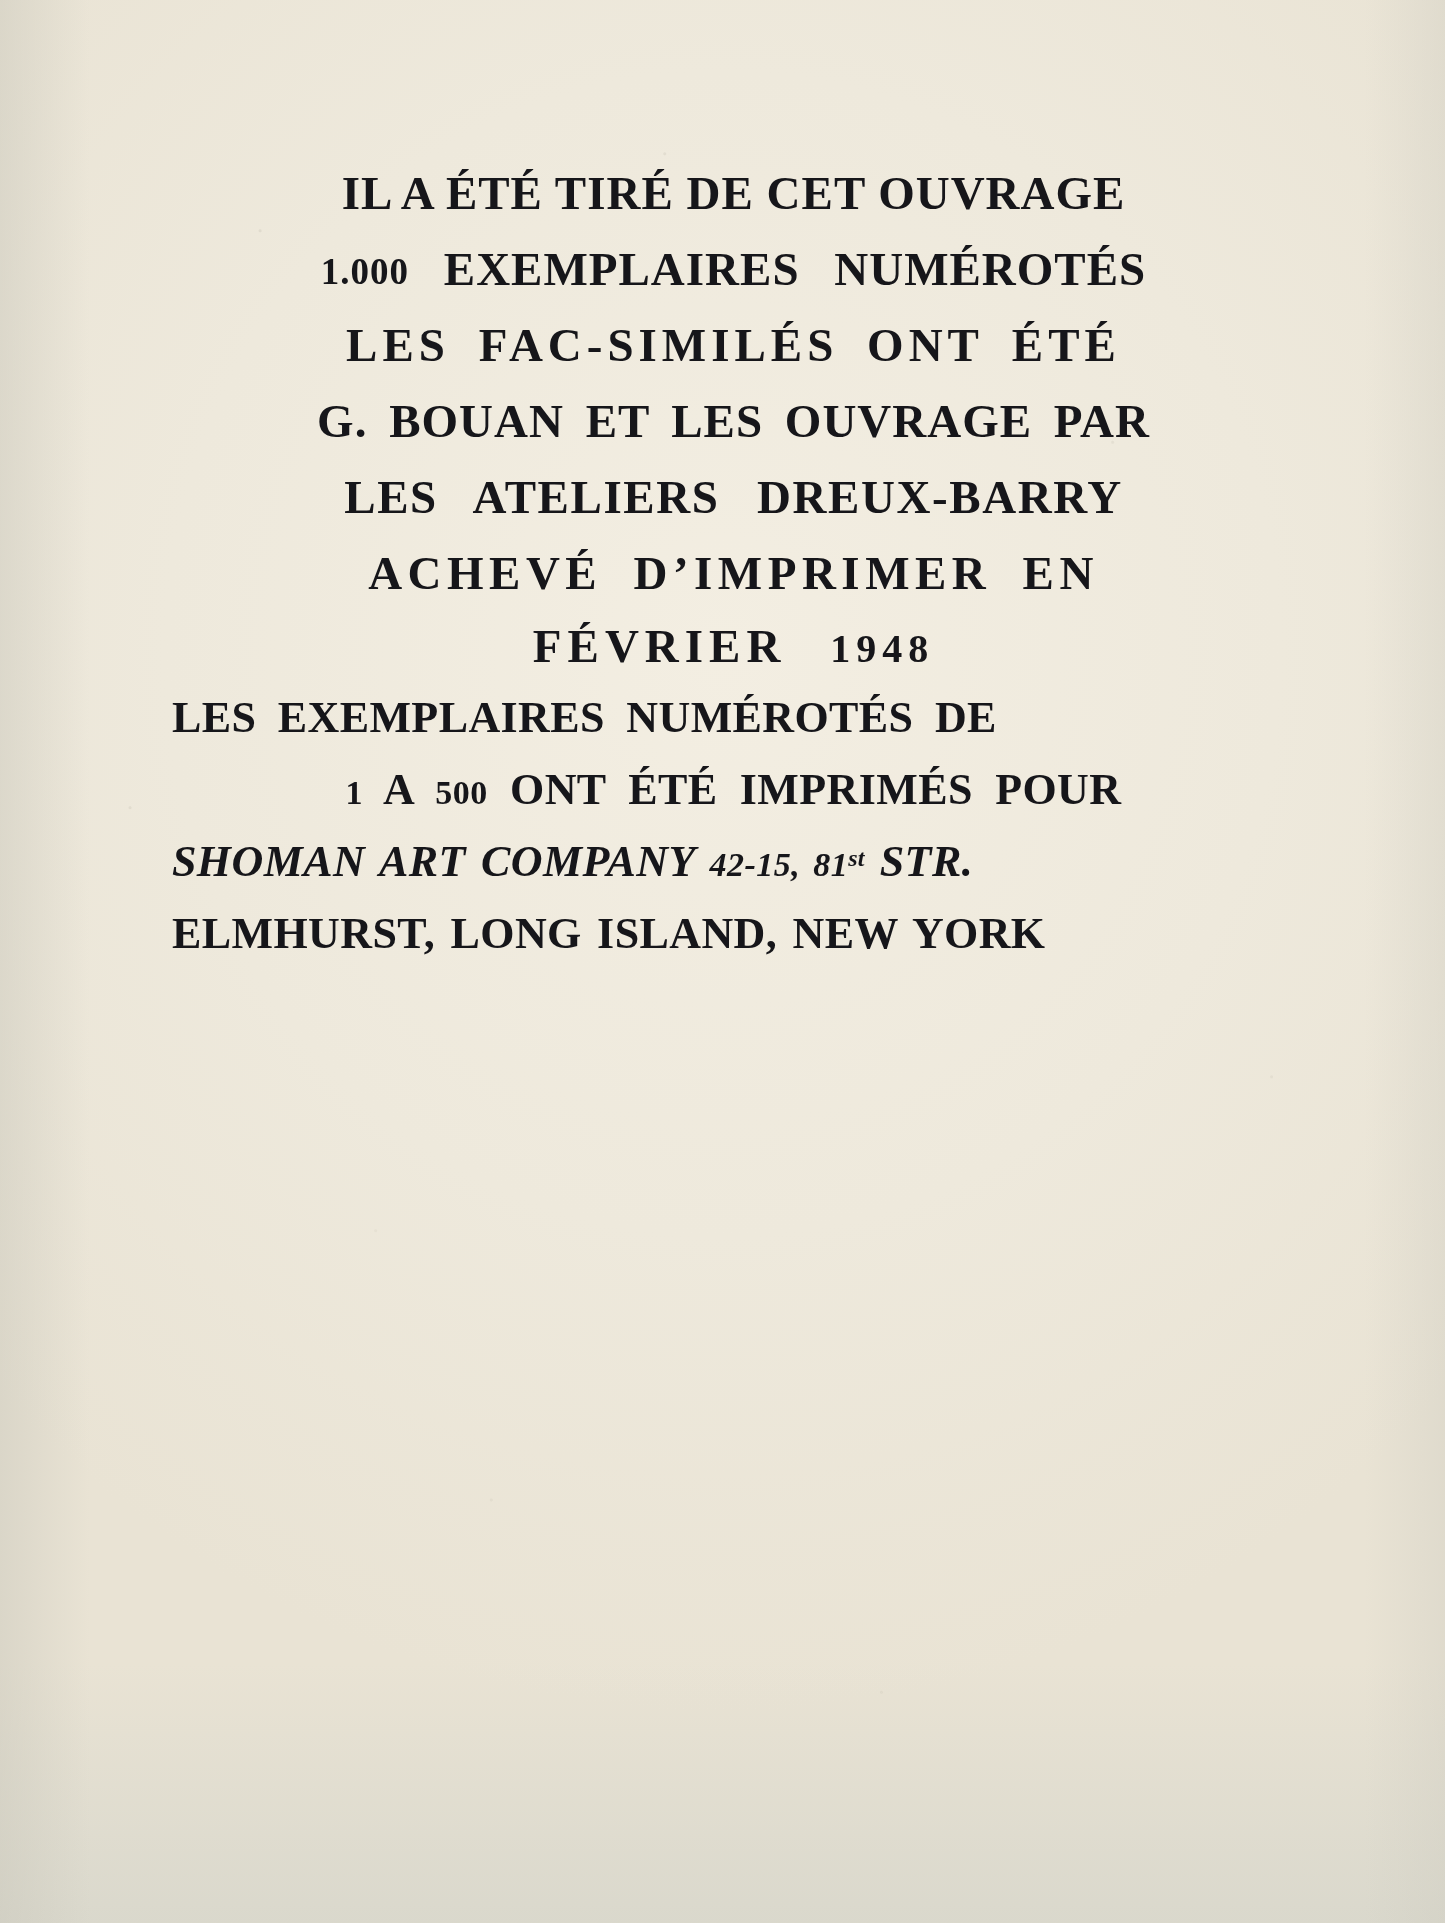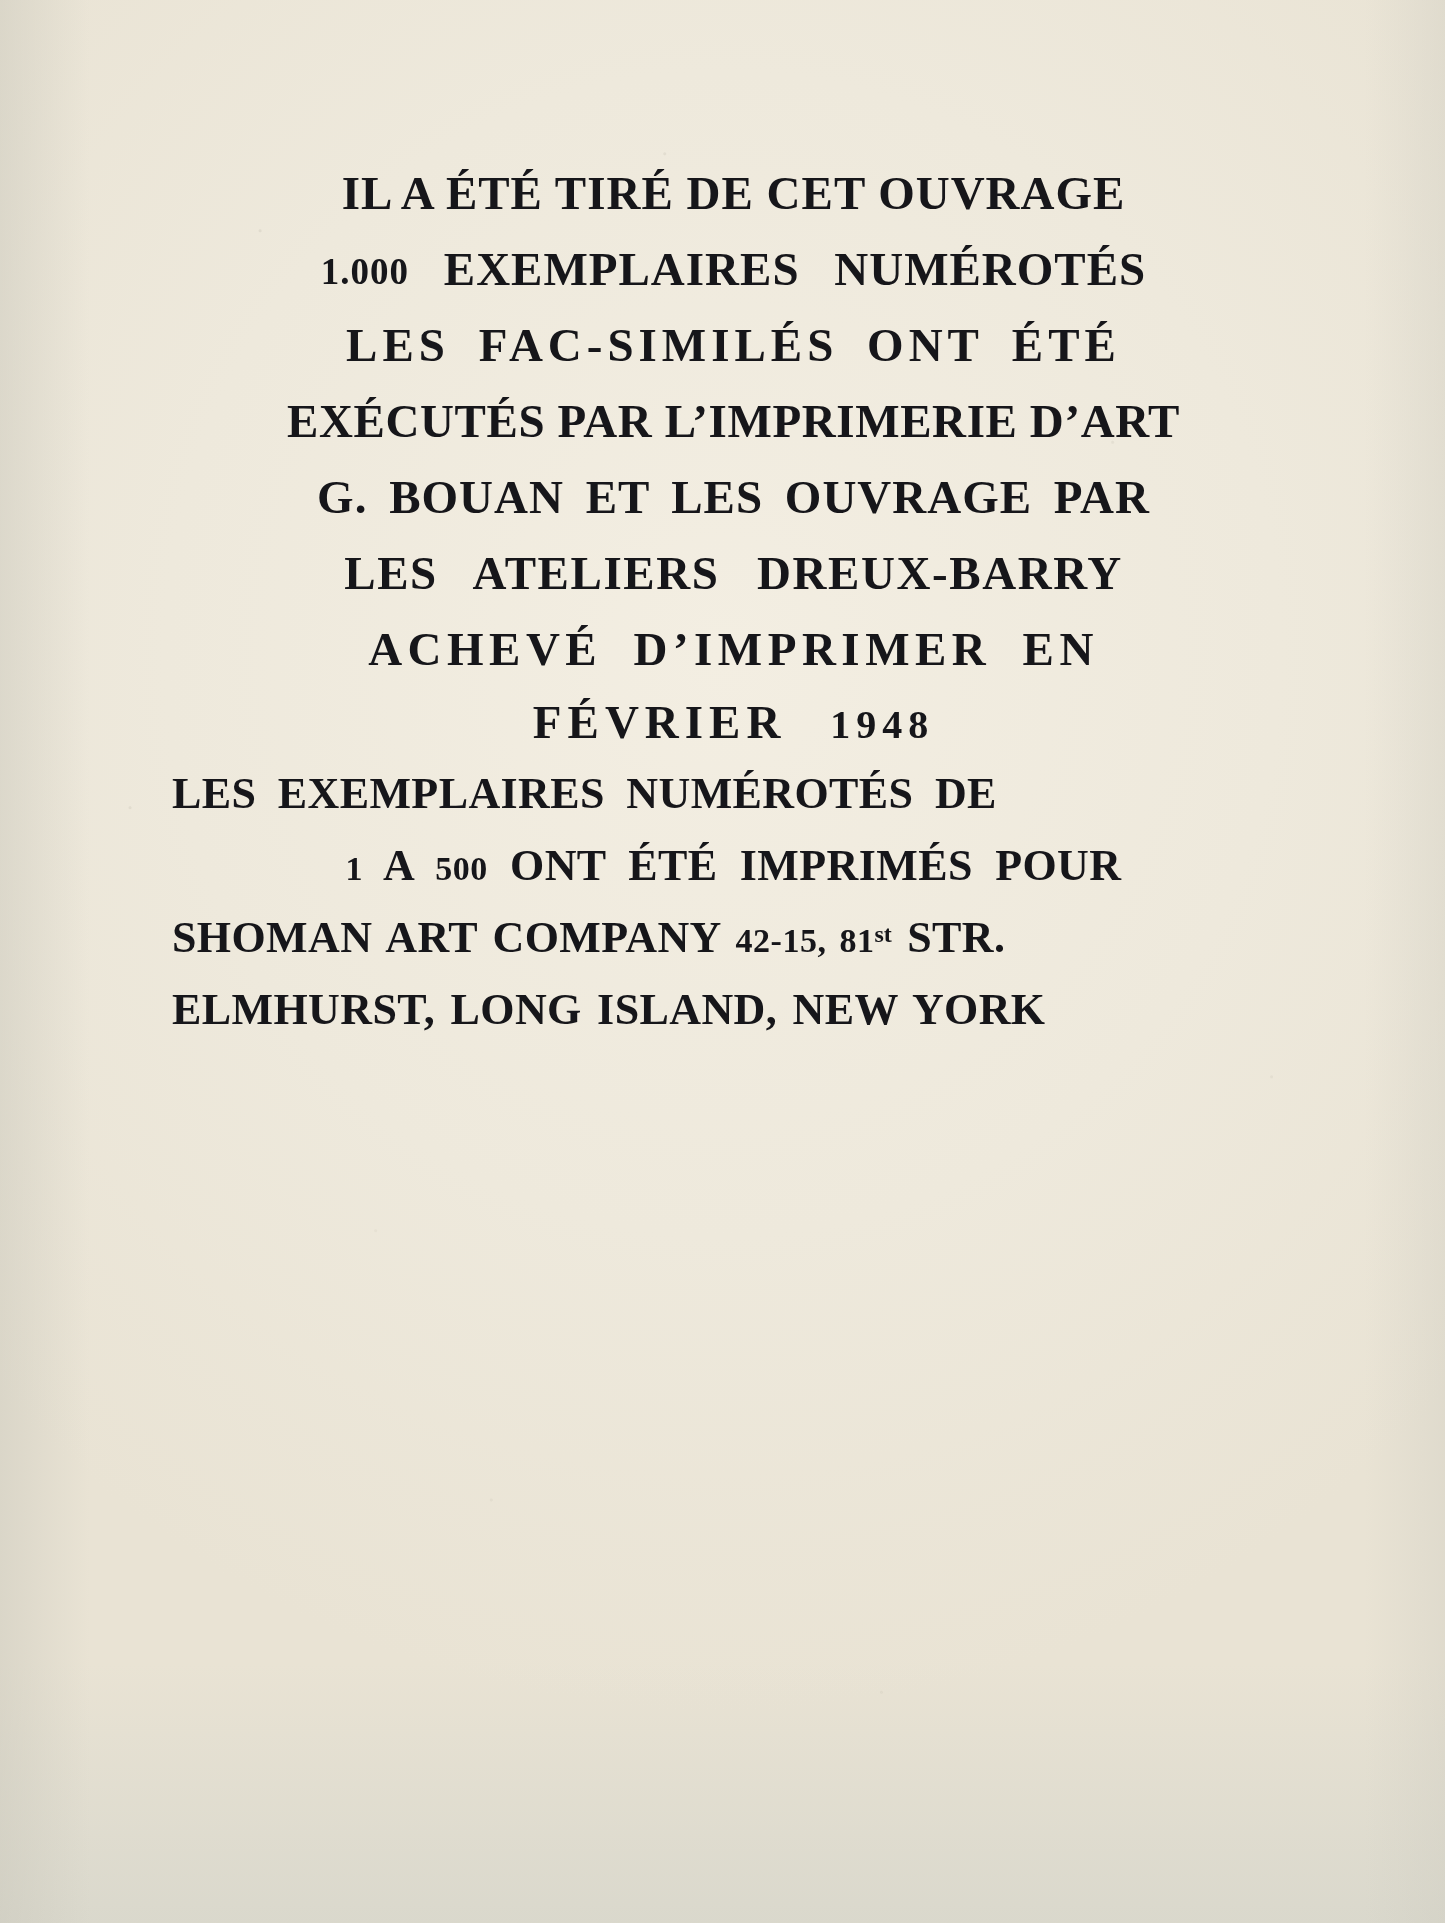--- a/index.html
+++ b/index.html
@@ -112,21 +112,21 @@
   
   .g3 { margin-top: 64px; }
   .g3 .line {
     font-size: 44px;
     text-align: left;
     margin-bottom: 28px;
     letter-spacing: 0.4px;
   }
   .g3 .line.c1 { word-spacing: 10px; }
   .g3 .line.c2 { word-spacing: 11px; text-align: center; }
-  .g3 .line.c3 { word-spacing: 4px; }
+  .g3 .line.c3 { word-spacing: 4px; font-style: italic; }
   .g3 .line.c4 { word-spacing: 4px; }
 
   .mini {
     font-size: 34px;
     letter-spacing: 0.5px;
   }
   .sup {
     font-size: 24px;
     vertical-align: 10px;
     letter-spacing: 0;
@@ -139,21 +139,20 @@
 
   <div class="colophon">
 
     <div class="block g1">
       <div class="line l1">IL A ÉTÉ TIRÉ DE CET OUVRAGE</div>
       <div class="line l2">
         <span class="num-small">1.000</span>
         <span>EXEMPLAIRES NUMÉROTÉS</span>
       </div>
       <div class="line l3">LES FAC-SIMILÉS ONT ÉTÉ</div>
-      <div class="line l4">EXÉCUTÉS PAR L’IMPRIMERIE D’ART</div>
       <div class="line l5">G. BOUAN ET LES OUVRAGE PAR</div>
       <div class="line l6">LES ATELIERS DREUX-BARRY</div>
     </div>
 
     <div class="block g2">
       <div class="line a1">ACHEVÉ D’IMPRIMER EN</div>
       <div class="line a2">
         <span>FÉVRIER</span>
         <span class="year">1948</span>
       </div>

